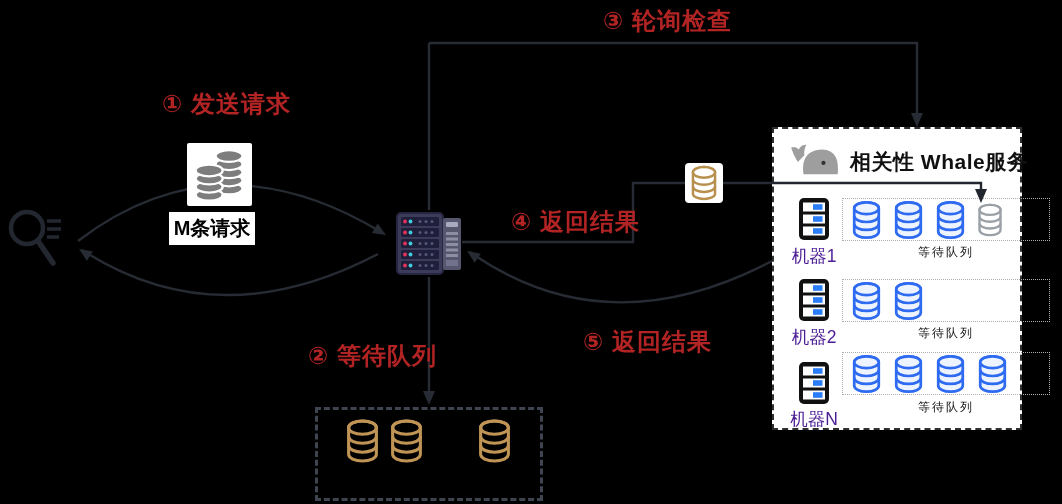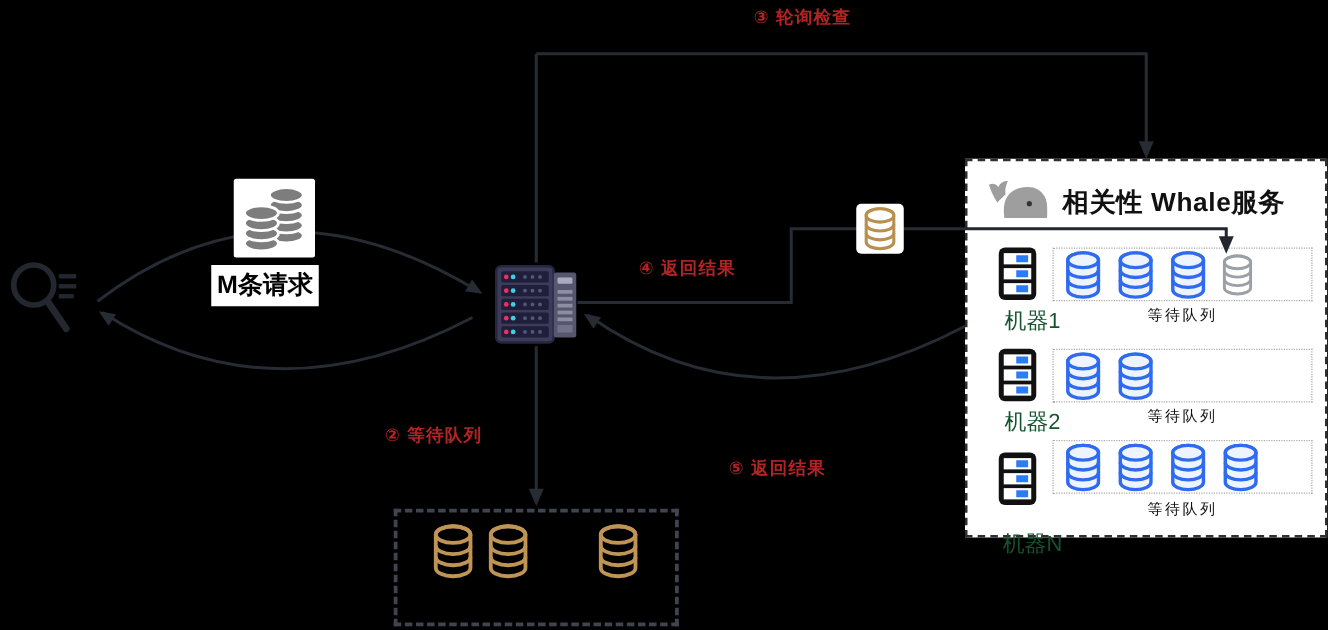--- a/index.html
+++ b/index.html
@@ -2,58 +2,58 @@
 <html><head>
 <meta charset="utf-8">
 <style>
   html,body{margin:0;padding:0;background:#000;}
   .stage{position:relative;width:1062px;height:504px;background:#000;overflow:hidden;
          font-family:"Liberation Sans","DejaVu Sans",sans-serif;}
   .layer{position:absolute;left:0;top:0;pointer-events:none;}
   .under{z-index:1;}
   .over{z-index:6;}
 
-  .red-label{position:absolute;z-index:4;color:#b22424;font-weight:bold;font-size:14px;
+  .red-label{position:absolute;z-index:4;color:#b22424;font-weight:bold;font-size:24px;
              letter-spacing:1px;white-space:nowrap;}
   .s1{left:162px;top:88px;}
   .s2{left:308px;top:340px;}
   .s3{left:603px;top:5px;}
   .s4{left:511px;top:206px;}
-  .s5{left:583px;top:326px;margin-top:40px;}
+  .s5{left:583px;top:326px;}
   .s6{left:157px;top:323px;}
 
   .m-icon-box{position:absolute;left:187px;top:143px;width:65px;height:63px;background:#fff;
               border-radius:2px;z-index:3;display:flex;align-items:center;justify-content:center;}
   .m-label-box{position:absolute;left:169px;top:212px;width:86px;height:33px;background:#fff;
                z-index:3;text-align:center;line-height:33px;font-weight:bold;font-size:20px;color:#000;}
 
   .server{position:absolute;left:396px;top:210px;width:66px;height:67px;z-index:3;}
 
   .gold-box{position:absolute;left:685px;top:163px;width:38px;height:40px;background:#fff;
             border-radius:4px;z-index:3;display:flex;align-items:center;justify-content:center;}
 
   .batch-box{position:absolute;left:315px;top:407px;width:228px;height:94px;
              border:3px dashed #3f4550;z-index:3;box-sizing:border-box;}
   .batch-db{position:absolute;width:37px;height:46px;}
   .bd1{left:26px;top:8px;} .bd2{left:70px;top:8px;} .bd3{left:158px;top:8px;}
 
-  .whale-panel{position:absolute;left:772px;top:127px;width:290px;height:303px;background:#fff;
+  .whale-panel{position:absolute;left:772px;top:127px;width:250px;height:303px;background:#fff;
                border:2px dashed #2f2f2f;z-index:5;box-sizing:border-box;}
   .whale-icon{position:absolute;left:14px;top:13px;width:50px;height:38px;}
   .whale-title{position:absolute;left:76px;top:19px;font-weight:bold;font-size:21px;color:#111;
                white-space:nowrap;letter-spacing:0.5px;}
   .rack{position:absolute;left:24px;width:32px;height:44px;}
   .rk1{top:68px;} .rk2{top:149px;} .rkn{top:232px;}
   .queue{position:absolute;left:68px;width:208px;height:43px;border:1.5px dotted #adadad;
          box-sizing:border-box;display:flex;align-items:center;gap:9px;padding-left:7px;}
   .q1{top:69px;} .q2{top:150px;} .qn{top:223px;}
   .qdb{width:33px;height:40px;flex:0 0 auto;}
   .qdb-gray{width:28px;height:38px;flex:0 0 auto;}
-  .mlabel{position:absolute;left:18px;width:68px;text-align:center;font-size:17.5px;color:#14532d;}
-  .ml1{top:115px;} .ml2{top:196px;} .mln{top:278px;margin-top:16px;}
+  .mlabel{position:absolute;left:6px;width:68px;text-align:center;font-size:17.5px;color:#4c1d95;}
+  .ml1{top:115px;} .ml2{top:196px;} .mln{top:278px;}
   .qlabel{position:absolute;left:68px;width:208px;text-align:center;font-size:12px;color:#111;
           letter-spacing:2px;}
   .ql1{top:115px;} .ql2{top:196px;} .qln{top:270px;}
 
   .db-blue{color:#2e6bf0;--db-fill:#eef4ff;}
   .db-gray{color:#9aa0a6;--db-fill:#ffffff;}
   .db-gold{color:#bf9455;--db-fill:transparent;}
   .db-gold-white{color:#b98f4e;--db-fill:#ffffff;}
 </style>
 </head>
@@ -100,20 +100,21 @@
     </g>
     <g fill="#272c34">
       <path d="M0 0 L-13 -5.5 L-13 5.5 Z" transform="translate(386,235) rotate(31)"></path>
       <path d="M0 0 L-13 -5.5 L-13 5.5 Z" transform="translate(79,249) rotate(213)"></path>
       <path d="M0 0 L-13 -5.5 L-13 5.5 Z" transform="translate(467,251) rotate(214)"></path>
       <path d="M0 0 L-14 -6 L-14 6 Z" transform="translate(429,405) rotate(90)"></path>
       <path d="M0 0 L-14 -6 L-14 6 Z" transform="translate(917,127) rotate(90)"></path>
     </g>
   </svg>
 
+  <div class="red-label s1">① 发送请求</div>
   <div class="red-label s2">② 等待队列</div>
   <div class="red-label s3">③ 轮询检查</div>
   <div class="red-label s4">④ 返回结果</div>
   <div class="red-label s5">⑤ 返回结果</div>
 
   <div class="m-icon-box">
     <svg width="58" height="56" viewBox="0 0 64 62">
       <g fill="#7d7d7d" stroke="#ffffff" stroke-width="2.5">
         <ellipse cx="42" cy="46" rx="15" ry="6.5"></ellipse>
           <ellipse cx="42" cy="37" rx="15" ry="6.5"></ellipse>

